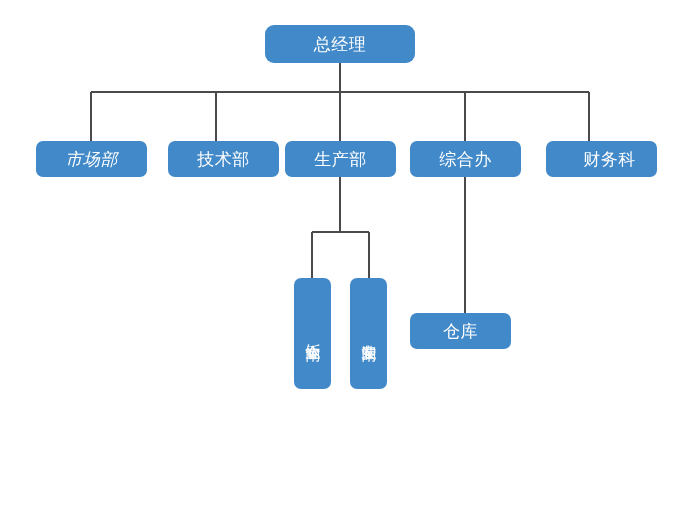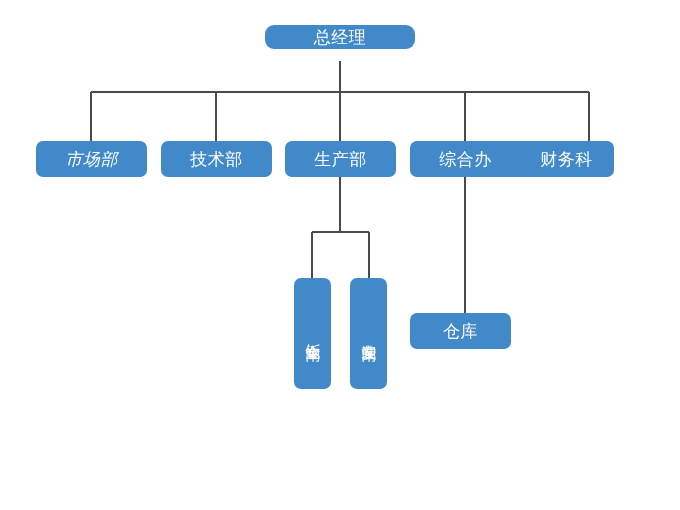--- a/index.html
+++ b/index.html
@@ -42,21 +42,21 @@
     line-height: 1.1;
     letter-spacing: 0.5px;
     white-space: nowrap;
     color: #ffffff;
   }
   
   .node.root {
     left: 265px;
     top: 25px;
     width: 150px;
-    height: 24px;
+    height: 38px;
     border-radius: 9px;
   }
   .node.dept {
     top: 141px;
     width: 111px;
     height: 36px;
   }
   .node.leaf-h {
     width: 101px;
     height: 36px;
@@ -104,33 +104,33 @@
   </svg>
 
   <div class="node root">
     <span class="label">总经理</span>
   </div>
 
   <div class="node dept" style="left:36px;font-style:italic;">
     <span class="label">市场部</span>
   </div>
 
-  <div class="node dept" style="left:161px;">
+  <div class="node dept" style="left:168px;">
     <span class="label">技术部</span>
   </div>
 
   <div class="node dept" style="left:410px;">
     <span class="label">综合办</span>
   </div>
 
   <div class="node dept" style="left:285px;">
     <span class="label">生产部</span>
   </div>
 
-  <div class="node dept" style="left:503px;padding-left:16px;">
+  <div class="node dept" style="left:546px;padding-left:16px;">
     <span class="label">财务科</span>
   </div>
 
   <div class="node vert" style="left:294px;">
     <span class="label">钣金车间</span>
   </div>
 
   <div class="node vert" style="left:350px;">
     <span class="label">安装车间</span>
   </div>

